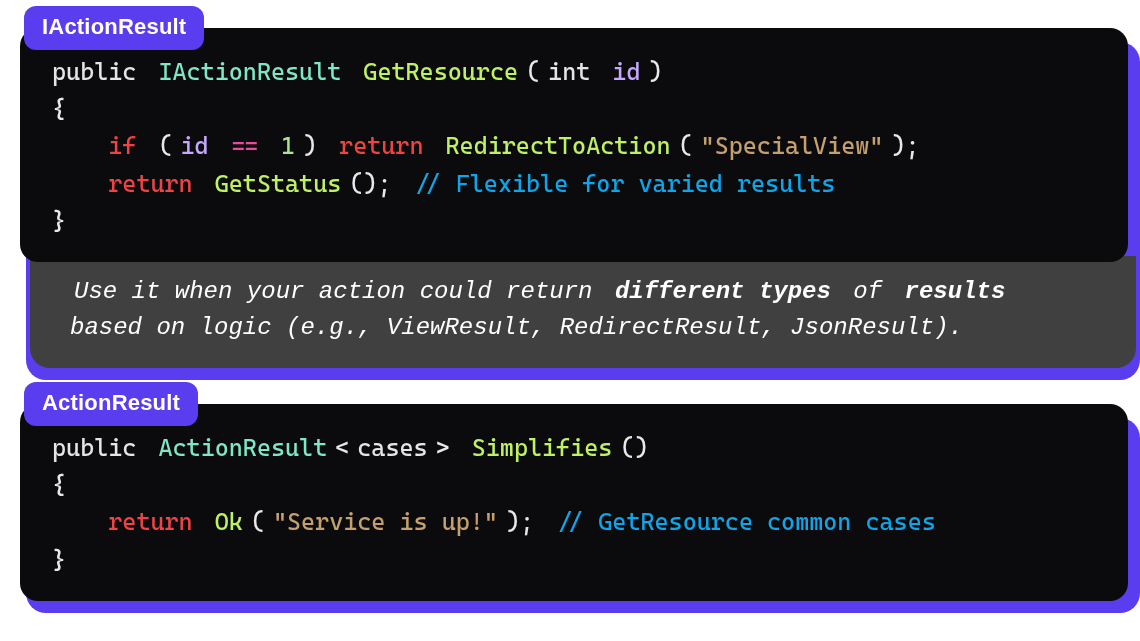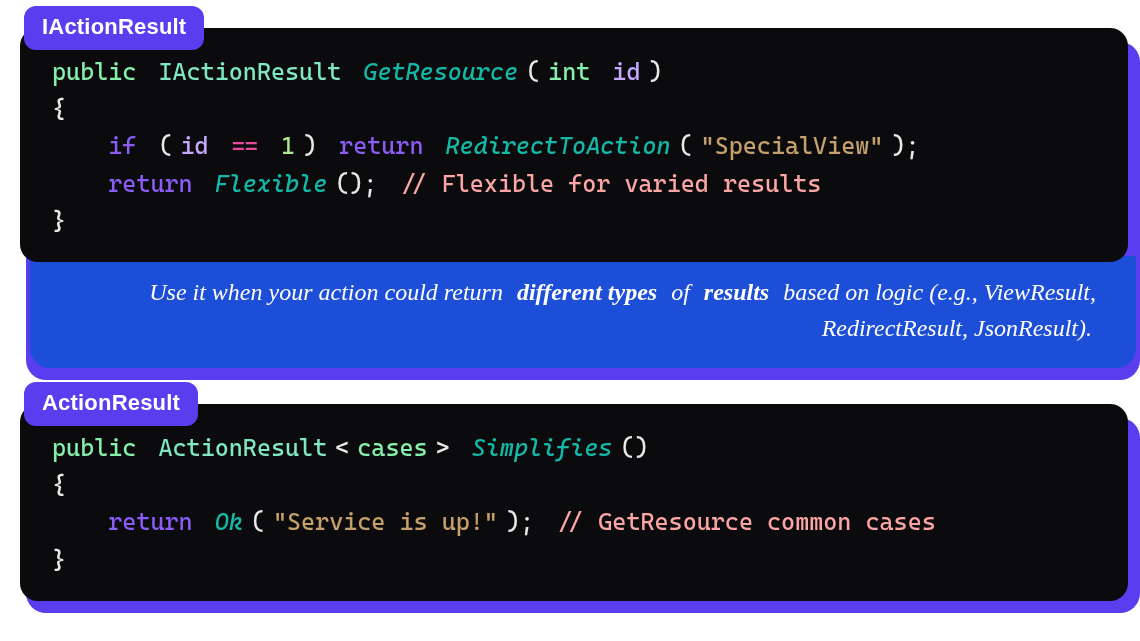--- a/index.html
+++ b/index.html
@@ -45,57 +45,57 @@
     z-index: 1;
     font-size: 24px;
     line-height: 1.55;
     color: #e8e8e8;
     white-space: pre;
     overflow: hidden;
   }
   .caption {
     position: relative;
     z-index: 0;
-    background: #1d4ed8;
+    background: #404040;
     color: #ffffff;
-    font-family: Liberation Serif, serif;
+    font-family: Liberation Mono, monospace;
     font-style: italic;
     font-size: 24px;
     line-height: 1.5;
-    text-align: right;
+    text-align: left;
     padding: 18px 40px 22px 40px;
     border-radius: 0 0 20px 20px;
     margin-top: -6px;
     margin-left: 10px;
     margin-right: -8px;
   }
   .caption b { font-weight: 800; font-style: italic; }
 
   
-  .kw   { color: #86efac; }   
+  .kw   { color: #e5e5e5; }   
   .type { color: #7fe7c4; }   
-  .fn   { color: #14b8a6; font-style: italic; }   
+  .fn   { color: #bef264; }   
   .id   { color: #c5a8ff; text-align: center; }   
-  .flow { color: #8b5cf6; }   
+  .flow { color: #ef4444; }   
   .num  { color: #aee68c; }   
   .op   { color: #e84a9c; }   
   .str  { color: #c6a06c; }   
-  .cmt  { color: #fca5a5; }   
+  .cmt  { color: #0ea5e9; }   
   .pn   { color: #e8e8e8; }   
 </style>
 </head>
 <body>
 
 <div class="card">
   <div class="card-shadow"></div>
   <div class="tab">IActionResult</div>
   <div class="code-block"><span class="kw">public</span> <span class="type">IActionResult</span> <span class="fn">GetResource</span><span class="pn">(</span><span class="kw">int</span> <span class="id">id</span><span class="pn">)</span>
 <span class="pn">{</span>
     <span class="flow">if</span> <span class="pn">(</span><span class="id">id</span> <span class="op">==</span> <span class="num">1</span><span class="pn">)</span> <span class="flow">return</span> <span class="fn">RedirectToAction</span><span class="pn">(</span><span class="str">"SpecialView"</span><span class="pn">);</span>
-    <span class="flow">return</span> <span class="fn">Flexible</span><span class="pn">();</span> <span class="cmt">// Flexible for varied results</span>
+    <span class="flow">return</span> <span class="fn">GetStatus</span><span class="pn">();</span> <span class="cmt">// Flexible for varied results</span>
 <span class="pn">}</span></div>
   <div class="caption"><span>Use it when your action could return </span><b>different types</b><span> of </span><b>results</b><span> based on logic (e.g., ViewResult, RedirectResult, JsonResult).</span></div>
 </div>
 
 <div class="card">
   <div class="card-shadow"></div>
   <div class="tab">ActionResult</div>
   <div class="code-block"><span class="kw">public</span> <span class="type">ActionResult</span><span class="pn">&lt;</span><span class="kw">cases</span><span class="pn">&gt;</span> <span class="fn">Simplifies</span><span class="pn">()</span>
 <span class="pn">{</span>
     <span class="flow">return</span> <span class="fn">Ok</span><span class="pn">(</span><span class="str">"Service is up!"</span><span class="pn">);</span> <span class="cmt">// GetResource common cases</span>

